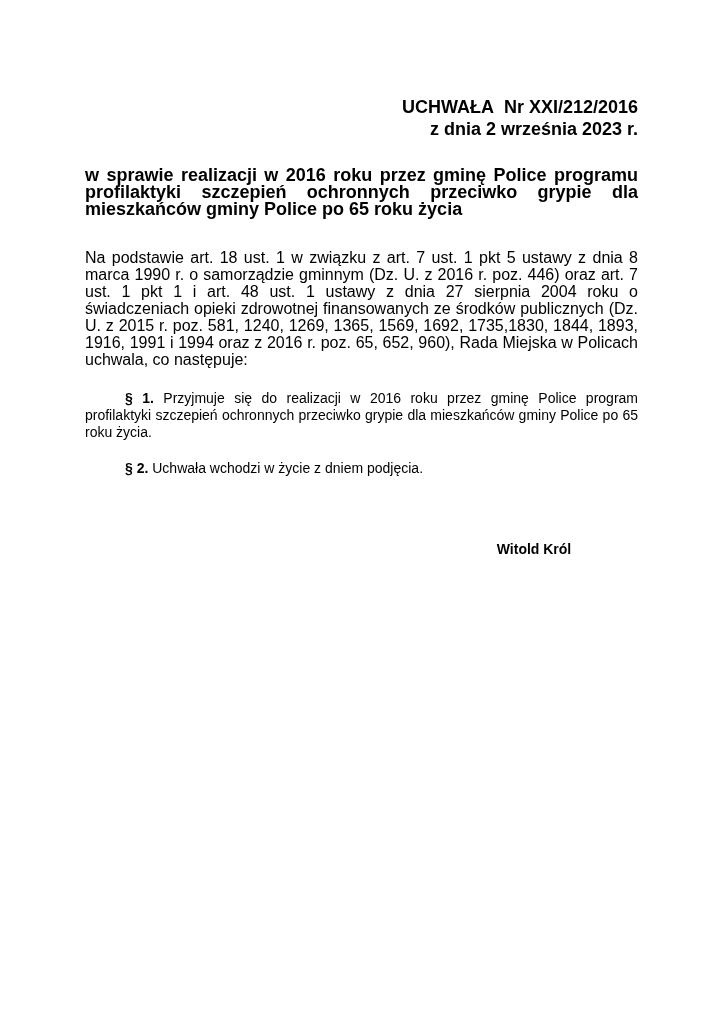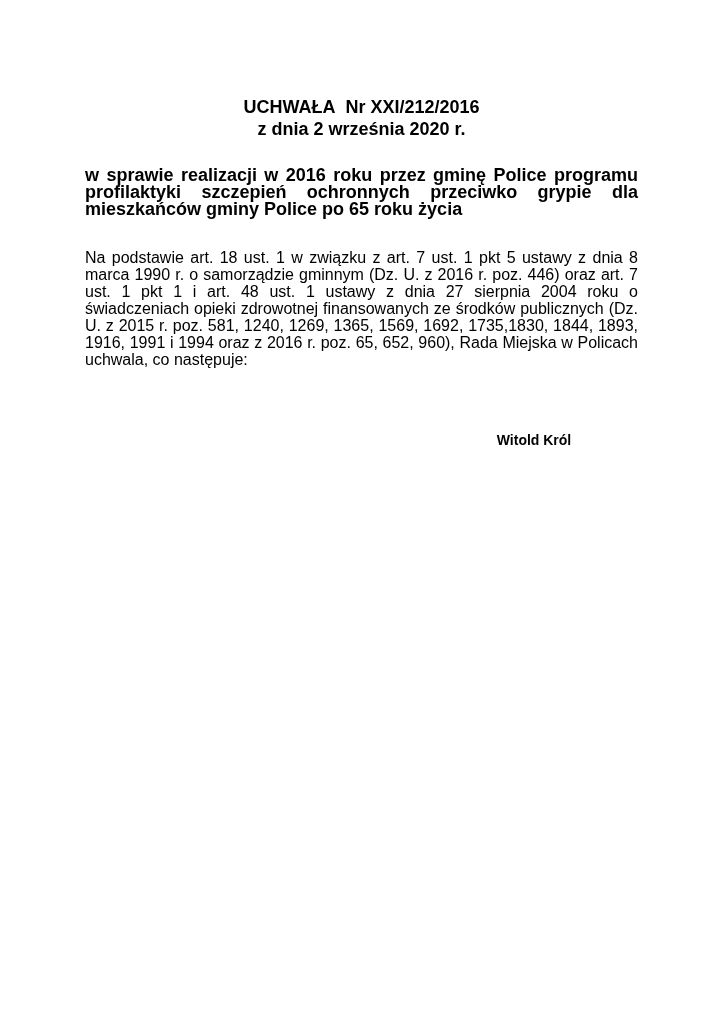--- a/index.html
+++ b/index.html
@@ -15,21 +15,21 @@
     color: #000000;
     font-family: "Liberation Sans", sans-serif;
     overflow: hidden;
     box-sizing: border-box;
   }
   .content {
     padding: 0 86px 0 85px; 
   }
   .title-block {
     margin-top: 96px;
-    text-align: center;
+    text-align: right;
     font-weight: bold;
     font-size: 18px;
     line-height: 22px;
   }
   .subject {
     margin: 27px 0 0 0;
     font-weight: bold;
     font-size: 18px;
     line-height: 17px;
     text-align: justify;
@@ -68,27 +68,29 @@
   }
 </style>
 </head>
 <body>
 
 <div class="page">
   <div class="content">
 
     <div class="title-block">
       <div>UCHWAŁA&nbsp; Nr XXI/212/2016</div>
-      <div>z dnia 2 września 2020 r.</div>
+      <div>z dnia 2 września 2023 r.</div>
     </div>
 
     <p class="subject">w sprawie realizacji w 2016 roku przez gminę Police programu profilaktyki szczepień ochronnych przeciwko grypie dla mieszkańców gminy Police po 65 roku życia</p>
 
     <p class="legal-basis">Na podstawie art. 18 ust. 1 w związku z art. 7 ust. 1 pkt 5 ustawy z dnia 8 marca 1990 r. o samorządzie gminnym (Dz. U. z 2016 r. poz. 446) oraz art. 7 ust. 1 pkt 1 i art. 48 ust. 1 ustawy z dnia 27 sierpnia 2004 roku o świadczeniach opieki zdrowotnej finansowanych ze środków publicznych (Dz. U. z 2015 r. poz. 581, 1240, 1269, 1365, 1569, 1692, 1735,1830, 1844, 1893, 1916, 1991 i 1994 oraz z 2016 r. poz. 65, 652, 960), Rada Miejska w Policach uchwala, co następuje:</p>
 
+    <p class="section"><span class="marker">§ 1.</span> <span>Przyjmuje się do realizacji w 2016 roku przez gminę Police program profilaktyki szczepień ochronnych przeciwko grypie dla mieszkańców gminy Police po 65 roku życia.</span></p>
 
+    <p class="section"><span class="marker">§ 2.</span> <span>Uchwała wchodzi w życie z dniem podjęcia.</span></p>
 
     <div class="signature-block">
       <div class="signature-name">Witold Król</div>
     </div>
 
   </div>
 </div>
 
 </body></html>

